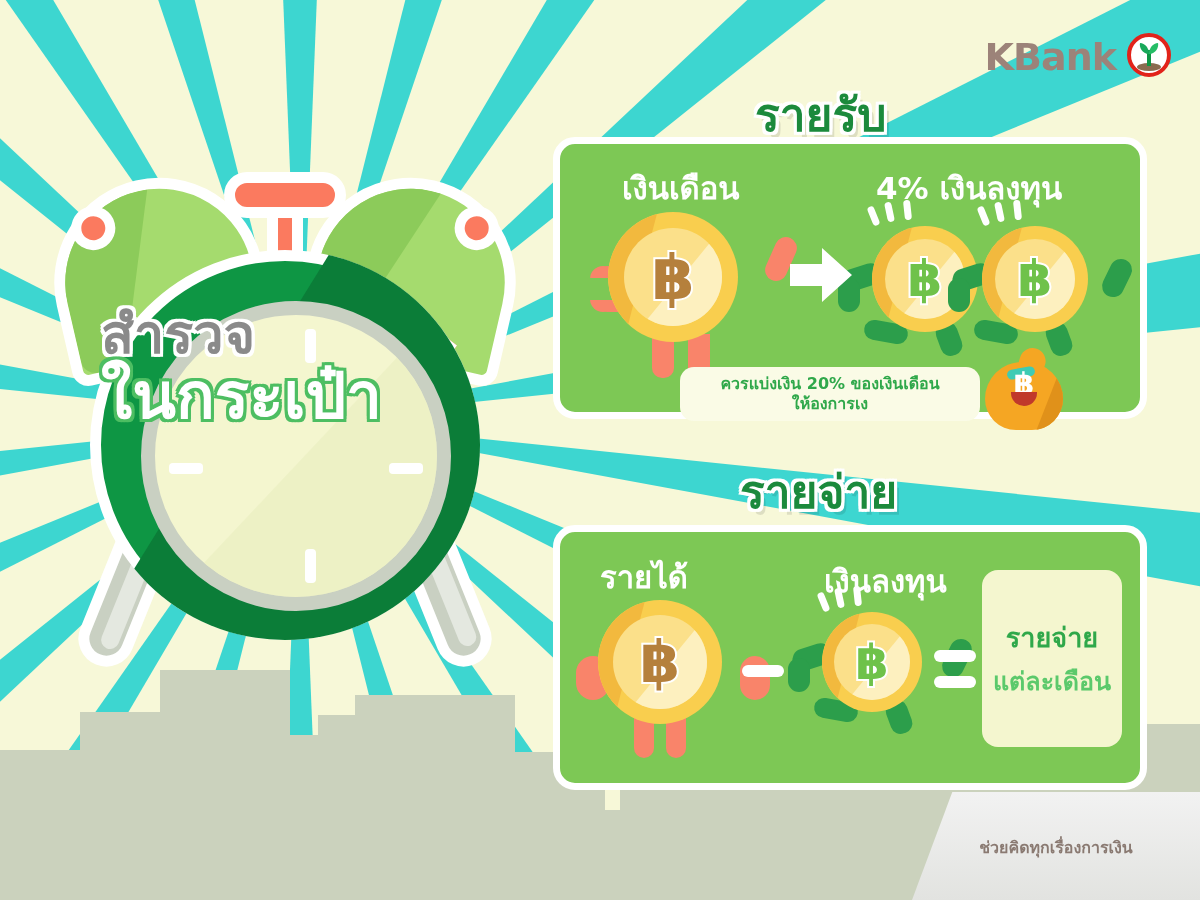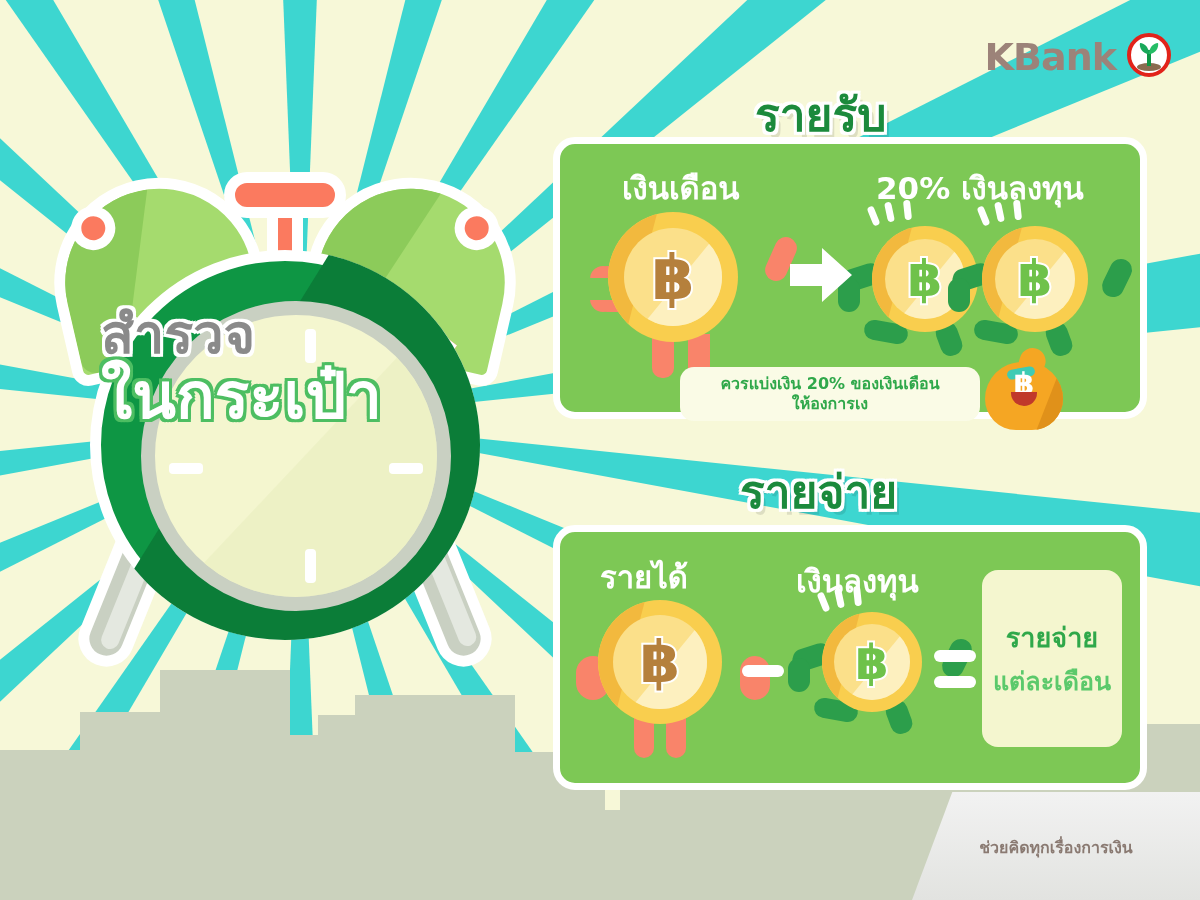--- a/index.html
+++ b/index.html
@@ -359,21 +359,21 @@
         <div class="ct3">ในกระเป๋า</div>
       </div>
     </div>
   </div>
 
   <div class="sec-head" id="head-income">รายรับ</div>
 
   <div class="panel" id="panel-income"></div>
 
   <div class="lbl" style="left:614px; top:163px;margin-left:8px;">เงินเดือน</div>
-  <div class="lbl" style="left:876px; top:163px;">20% เงินลงทุน</div>
+  <div class="lbl" style="left:876px; top:163px;">4% เงินลงทุน</div>
 
   <div class="coin-wrap" style="left:608px; top:212px; width:160px; height:160px; z-index:5;">
     <div class="limb" style="left:-16px; top:54px; width:36px; height:46px; background:#F9846A; border-radius:18px 0 0 18px; border-left:12px solid #F9846A;"></div>
     <div class="limb" style="left:-18px; top:54px; width:26px; height:46px; background:#F9846A; border-radius:16px;"></div>
     <div class="limb" style="left:-20px; top:66px; width:26px; height:22px; background:#7DC855; border-radius:0;"></div>
     <div class="limb" style="right:-24px; top:24px; width:22px; height:46px; background:#F9846A; border-radius:12px; transform:rotate(24deg);"></div>
     <div class="limb" style="left:44px; top:122px; width:22px; height:44px; background:#F9846A; border-radius:0 0 10px 10px;"></div>
     <div class="limb" style="left:80px; top:122px; width:22px; height:44px; background:#F9846A; border-radius:0 0 10px 10px;"></div>
     <div class="coin" style="width:130px; height:130px; font-size:62px;">
       <div class="coin-rim"></div>
@@ -442,21 +442,21 @@
     <div class="bag-leaf"></div>
     <div class="bag-b">฿</div>
     <div class="bag-mouth"></div>
   </div>
 
   <div class="sec-head" id="head-expense">รายจ่าย</div>
 
   <div class="panel" id="panel-expense"></div>
 
   <div class="lbl" style="left:600px; top:552px;">รายได้</div>
-  <div class="lbl" style="left:796px; top:556px;">เงินลงทุน</div>
+  <div class="lbl" style="left:824px; top:556px;">เงินลงทุน</div>
 
   <div class="coin-wrap" style="left:598px; top:600px; width:150px; height:150px; z-index:5;">
     <div class="limb" style="left:-22px; top:56px; width:34px; height:44px; background:#F9846A; border-radius:18px;"></div>
     <div class="limb" style="right:-22px; top:56px; width:30px; height:44px; background:#F9846A; border-radius:16px;"></div>
     <div class="limb" style="left:36px; top:116px; width:20px; height:42px; background:#F9846A; border-radius:0 0 10px 10px;"></div>
     <div class="limb" style="left:68px; top:116px; width:20px; height:42px; background:#F9846A; border-radius:0 0 10px 10px;"></div>
     <div class="coin" style="width:124px; height:124px; font-size:58px;">
       <div class="coin-rim"></div>
       <div class="coin-inner"></div>
       <div class="coin-hl"></div>

